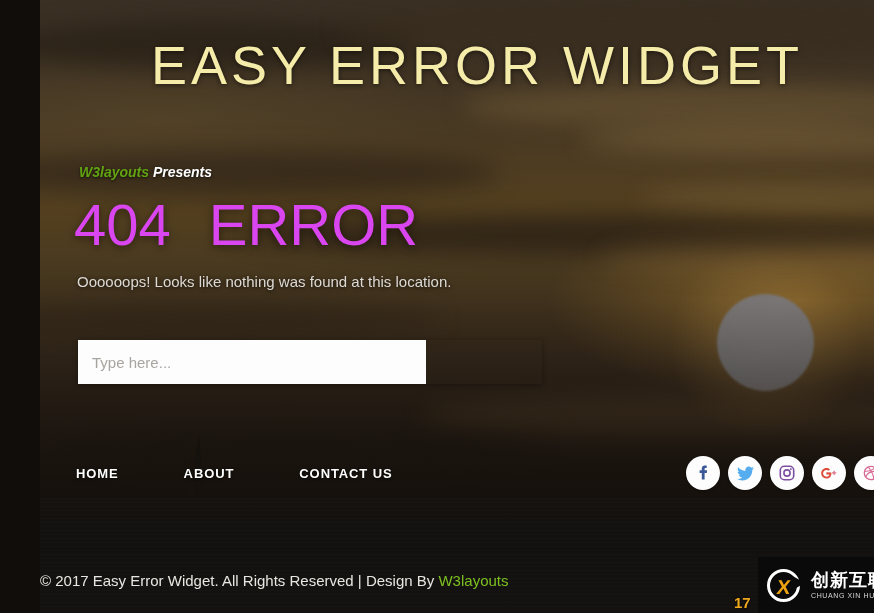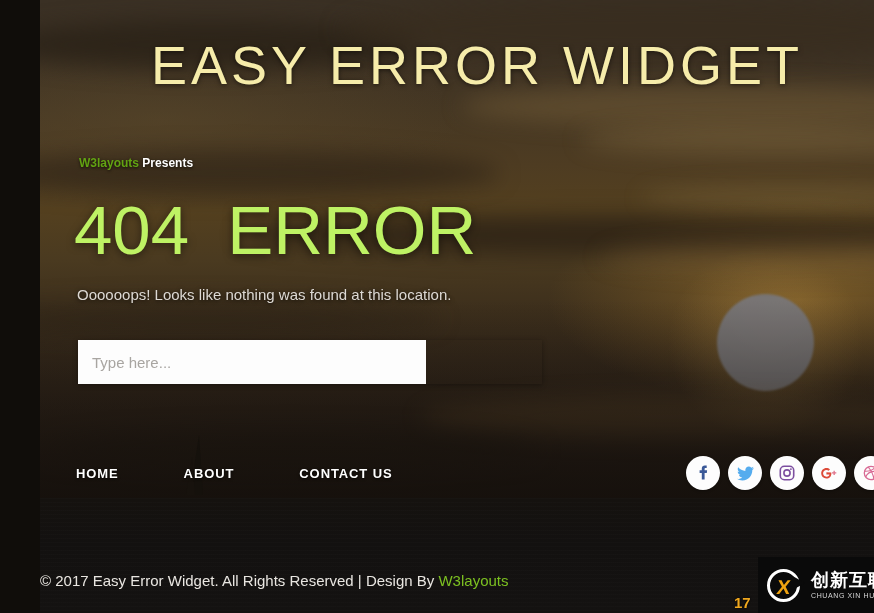--- a/index.html
+++ b/index.html
@@ -121,41 +121,41 @@
     text-align:center;
     font-size:54px;
     font-weight:400;
     letter-spacing:4px;
     color:#f6ecaa;
     font-family:"Liberation Sans", sans-serif;
     text-shadow:0 1px 5px rgba(0,0,0,0.55);
   }
 
   .presents {
-    position:absolute; left:39px; top:156px;
-    font-size:12px; font-weight:700;
+    position:absolute; left:39px; top:164px;
+    font-size:14px; font-style:italic; font-weight:700;
     color:#ffffff;
     text-shadow:0 1px 3px rgba(0,0,0,0.7);
   }
   .presents .brand { color:#62a312; }
 
   .err-heading {
     position:absolute; left:34px; top:196px;
-    font-size:69px;
+    font-size:58px;
     font-weight:400;
-    color:#bef264;
+    color:#d946ef;
     letter-spacing:0px;
     line-height:1;
     text-shadow:0 2px 8px rgba(0,0,0,0.5);
     white-space:nowrap;
   }
   .err-heading .gap { display:inline-block; width:38px; }
 
   .err-sub {
-    position:absolute; left:37px; top:286px;
+    position:absolute; left:37px; top:273px;
     font-size:15px;
     color:#ddd9d4;
     text-shadow:0 1px 4px rgba(0,0,0,0.75);
   }
 
   
   .search-form {
     position:absolute; left:38px; top:340px;
     width:464px; height:44px;
     display:flex;

